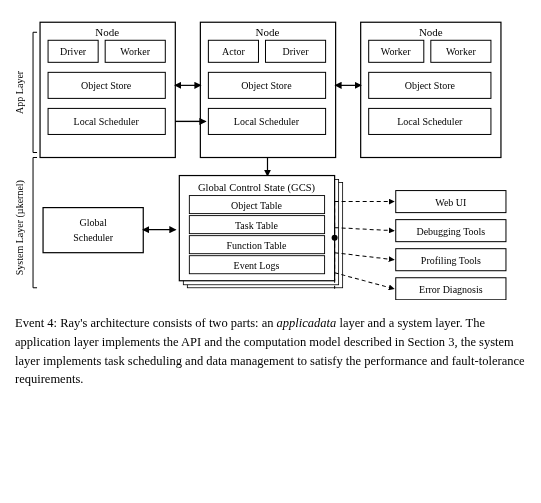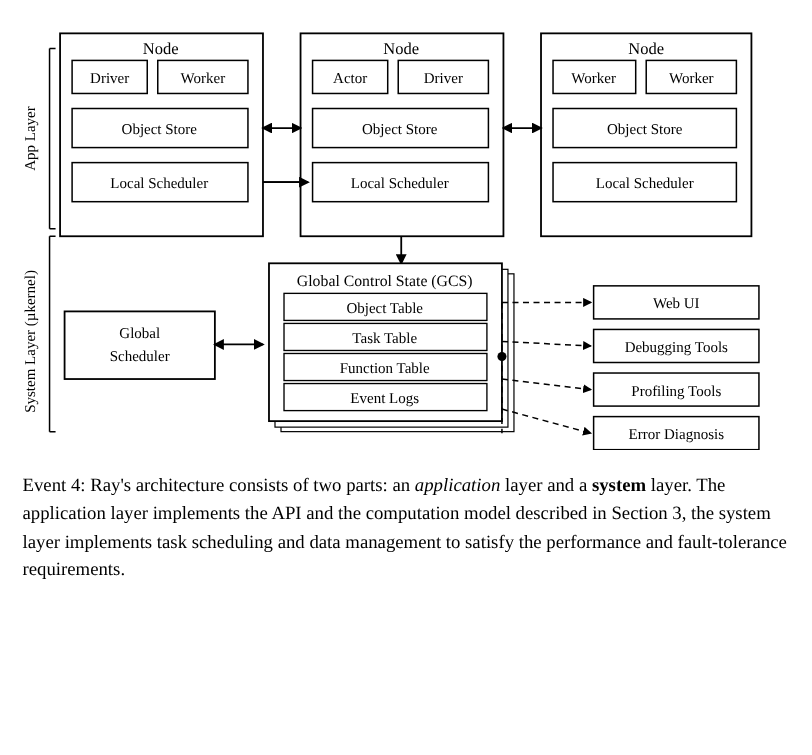--- a/index.html
+++ b/index.html
@@ -27,21 +27,21 @@
       font-size: 12.5px;
       line-height: 1.5;
       color: #000;
     }
 
     .caption em {
       font-style: italic;
     }
 
     .caption strong {
-      font-weight: bold;
+      font-weight: normal;
       text-align: center;
     }
   </style>
 </head>
 <body>
 
 <div class="diagram-area">
   <svg class="diagram-svg" viewBox="0 0 510 285" xmlns="http://www.w3.org/2000/svg" font-family="'Times New Roman', Times, serif" font-size="11">
 
     <text x="8" y="80" font-size="10" text-anchor="middle" transform="rotate(-90,8,80)">App Layer</text>
@@ -166,14 +166,14 @@
 
     <circle cx="319" cy="225" r="3" fill="#000"></circle>
 
     <line x1="319" y1="189" x2="319" y2="276" stroke="#000" stroke-width="1" stroke-dasharray="4,3"></line>
 
   </svg>
 </div>
 
 <div class="caption">
   <span>Event 4:</span>
-  Ray's architecture consists of two parts: an <em>applica­tion</em> layer and a <strong>system</strong> layer. The application layer implements the API and the computation model described in Section 3, the system layer implements task scheduling and data management to satisfy the performance and fault-tolerance requirements.
+  Ray's architecture consists of two parts: an <em>applica­data</em> layer and a <strong>system</strong> layer. The application layer implements the API and the computation model described in Section 3, the system layer implements task scheduling and data management to satisfy the performance and fault-tolerance requirements.
 </div>
 
 </body></html>

